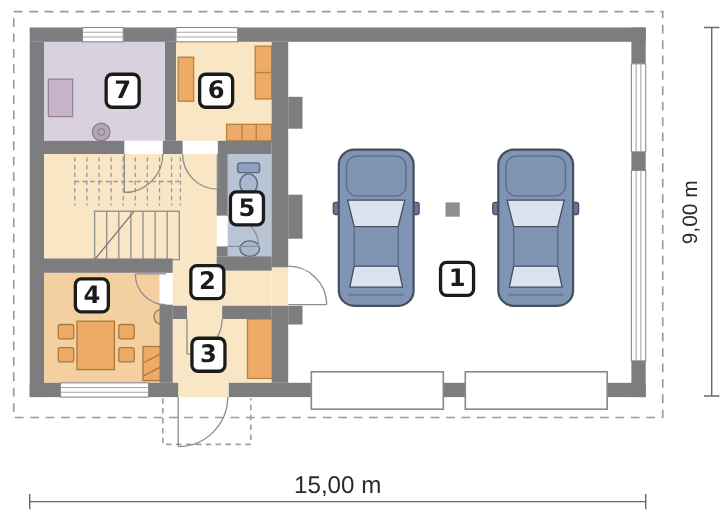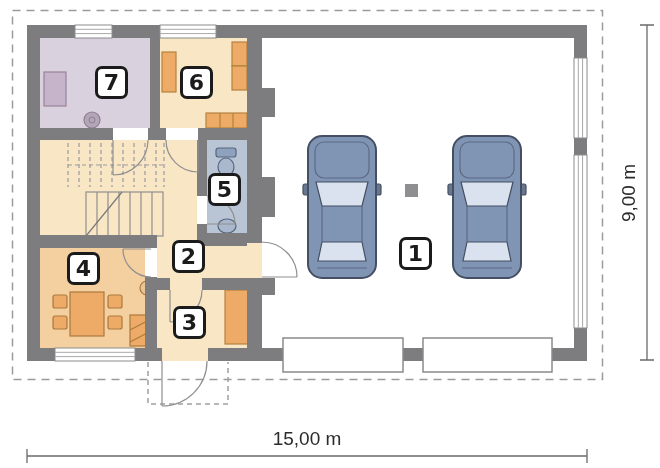--- a/index.html
+++ b/index.html
@@ -10,21 +10,21 @@
   .stage svg{position:absolute;left:0;top:0;}
   .rlabel{
     position:absolute;width:33px;height:33px;box-sizing:border-box;
     background:#ffffff;border:3px solid #1b1b1b;border-radius:7px;
     display:flex;align-items:center;justify-content:center;
     font-family:"DejaVu Sans","Liberation Sans",sans-serif;
     font-weight:bold;font-size:22px;color:#1b1b1b;line-height:1;
   }
   .dim-h{
     position:absolute;left:252px;top:428px;width:110px;height:24px;
-    text-align:center;font-size:19px;color:#2b2b2b;
+    text-align:center;font-size:22px;color:#2b2b2b;
   }
   .dim-v{
     position:absolute;left:585px;top:181px;width:90px;height:24px;
     text-align:center;font-size:19px;color:#2b2b2b;
     transform:rotate(-90deg);transform-origin:center center;
   }
 </style>
 </head>
 <body>
 

